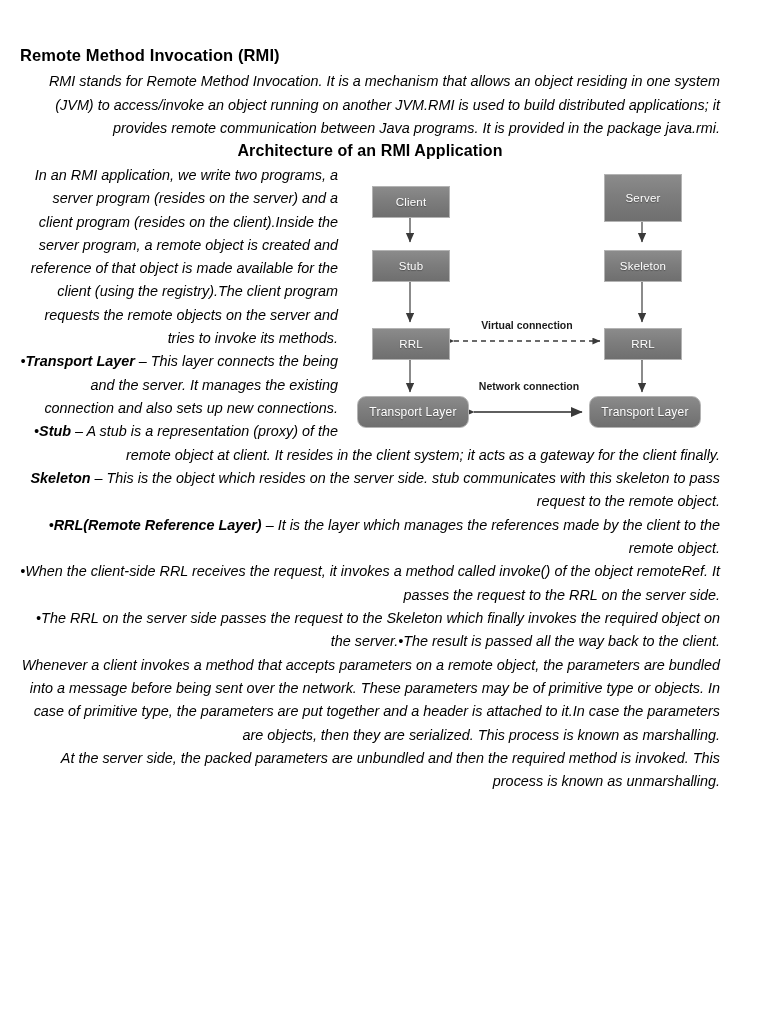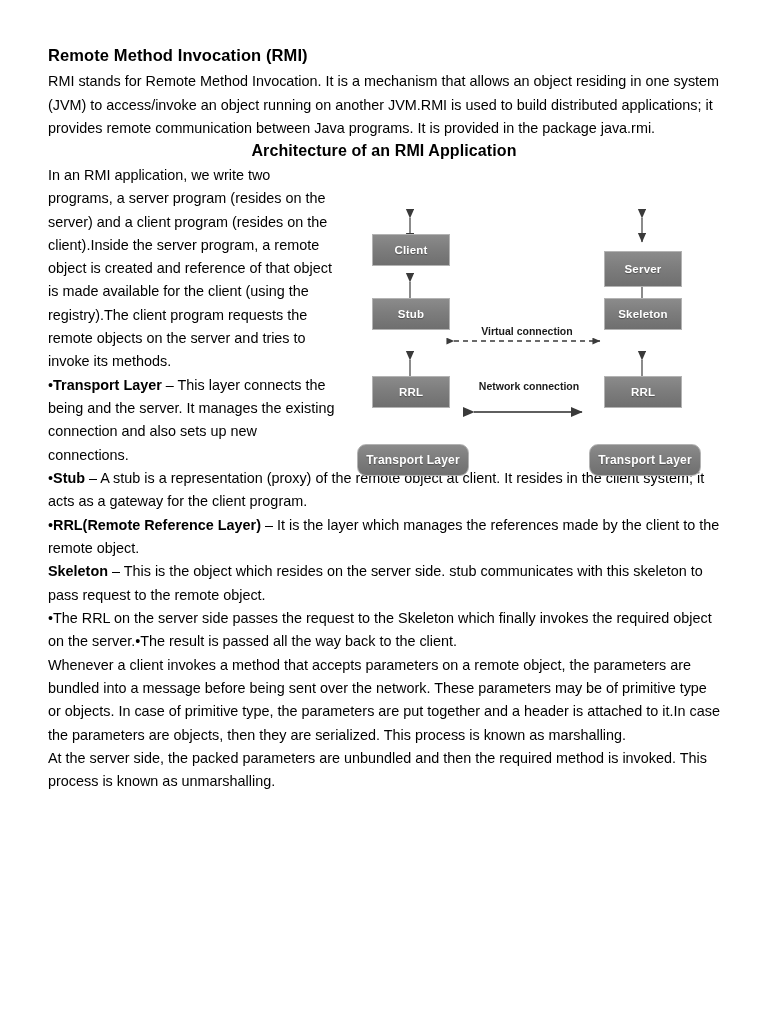--- a/index.html
+++ b/index.html
@@ -13,21 +13,21 @@
     font-family: "Liberation Sans", sans-serif;
     color: #000000;
     position: relative;
     overflow: hidden;
   }
   .page {
     position: relative;
     width: 768px;
     height: 1024px;
     box-sizing: border-box;
-    padding: 44px 48px 0 48px;
+    padding: 44px 48px 0 20px;
   }
 
   h1.doc-title {
     font-size: 16.5px;
     font-weight: bold;
     line-height: 1.35;
     margin: 0 0 4px 0;
     letter-spacing: 0.1px;
   }
   h2.doc-subtitle {
@@ -36,21 +36,22 @@
     line-height: 1.35;
     margin: 0 0 2px 0;
     letter-spacing: 0.1px;
     text-align: center;
   }
 
   p.para {
     font-size: 14.4px;
     line-height: 1.62;
     margin: 0;
-    text-align: left;
+    text-align: right;
+    font-style: italic;
   }
   .b { font-weight: bold; }
 
   
   .flow-region {
     position: relative;
   }
   .diagram-float {
     float: right;
     width: 368px;
@@ -64,28 +65,27 @@
   .diagram {
     position: absolute;
     inset: 0;
   }
   .dbox {
     position: absolute;
     box-sizing: border-box;
     background: linear-gradient(to bottom, #8b8b8b 0%, #7d7d7d 45%, #6f6f6f 100%);
     border: 1px solid #b3b3b3;
     color: #ffffff;
-    font-weight: bold;
+    font-weight: normal;
     font-size: 11.5px;
     display: flex;
     align-items: center;
     justify-content: center;
     letter-spacing: 0.2px;
     text-shadow: 0 1px 1px rgba(0,0,0,0.35);
-    margin-top: 48px;
   }
   .dbox.round {
     border-radius: 9px;
     font-size: 12px;
   }
   .conn-label {
     position: absolute;
     font-size: 10.5px;
     font-weight: bold;
     color: #1a1a1a;
@@ -137,45 +137,46 @@
           <line x1="102" y1="169" x2="248" y2="169" stroke="#3a3a3a" stroke-width="1.3" stroke-dasharray="5,4" marker-start="url(#ahs)" marker-end="url(#ahs)"></line>
 
           <line x1="122" y1="240" x2="230" y2="240" stroke="#2a2a2a" stroke-width="1.7" marker-start="url(#ah)" marker-end="url(#ah)"></line>
         </svg>
 
         <div class="dbox" style="left:20px; top:14px; width:78px; height:32px;">Client</div>
         <div class="dbox" style="left:20px; top:78px; width:78px; height:32px;">Stub</div>
         <div class="dbox" style="left:20px; top:156px; width:78px; height:32px;">RRL</div>
         <div class="dbox round" style="left:5px; top:224px; width:112px; height:32px;">Transport Layer</div>
 
-        <div class="dbox" style="left:252px; top:31px; width:78px; height:36px;">Server</div>
+        <div class="dbox" style="left:252px; top:2px; width:78px; height:48px;">Server</div>
         <div class="dbox" style="left:252px; top:78px; width:78px; height:32px;">Skeleton</div>
         <div class="dbox" style="left:252px; top:156px; width:78px; height:32px;">RRL</div>
         <div class="dbox round" style="left:237px; top:224px; width:112px; height:32px;">Transport Layer</div>
 
-        <div class="conn-label" style="left:104px; top:153px; width:142px;">Virtual connection</div>
+        <div class="conn-label" style="left:104px; top:147px; width:142px;">Virtual connection</div>
         <div class="conn-label" style="left:104px; top:208px; width:146px;">Network connection</div>
 
       </div>
     </div>
 
     <p class="para">In an RMI application, we write two programs, a server program (resides on the server) and a client program (resides on the client).Inside the server program, a remote object is created and reference of that object is made available for the client (using the registry).The client program requests the remote objects on the server and tries to invoke its methods.</p>
 
     <p class="para"><span>•</span><span class="b">Transport Layer</span><span> – </span><span>This layer connects the being and the server. It manages the existing connection and also sets up new connections.</span></p>
 
-    <p class="para"><span>•</span><span class="b">Stub</span><span> – </span><span>A stub is a representation (proxy) of the remote object at client. It resides in the client system; it acts as a gateway for the client program.</span></p>
+    <p class="para"><span>•</span><span class="b">Stub</span><span> – </span><span>A stub is a representation (proxy) of the remote object at client. It resides in the client system; it acts as a gateway for the client finally.</span></p>
 
   </div>
   <div class="clearer"></div>
 
+  <p class="para"><span></span><span class="b">Skeleton</span><span> – </span><span>This is the object which resides on the server side. stub communicates with this skeleton to pass request to the remote object.</span></p>
+
   <p class="para"><span>•</span><span class="b">RRL(Remote Reference Layer)</span><span> – </span><span>It is the layer which manages the references made by the client to the remote object.</span></p>
 
-  <p class="para"><span></span><span class="b">Skeleton</span><span> – </span><span>This is the object which resides on the server side. stub communicates with this skeleton to pass request to the remote object.</span></p>
 
-
+  <p class="para">•When the client-side RRL receives the request, it invokes a method called invoke() of the object remoteRef. It passes the request to the RRL on the server side.</p>
 
   <p class="para">•The RRL on the server side passes the request to the Skeleton which finally invokes the required object on the server.•The result is passed all the way back to the client.</p>
 
 
   <p class="para">Whenever a client invokes a method that accepts parameters on a remote object, the parameters are bundled into a message before being sent over the network. These parameters may be of primitive type or objects. In case of primitive type, the parameters are put together and a header is attached to it.In case the parameters are objects, then they are serialized. This process is known as marshalling.</p>
 
   <p class="para">At the server side, the packed parameters are unbundled and then the required method is invoked. This process is known as unmarshalling.</p>
 
 </div>
 

